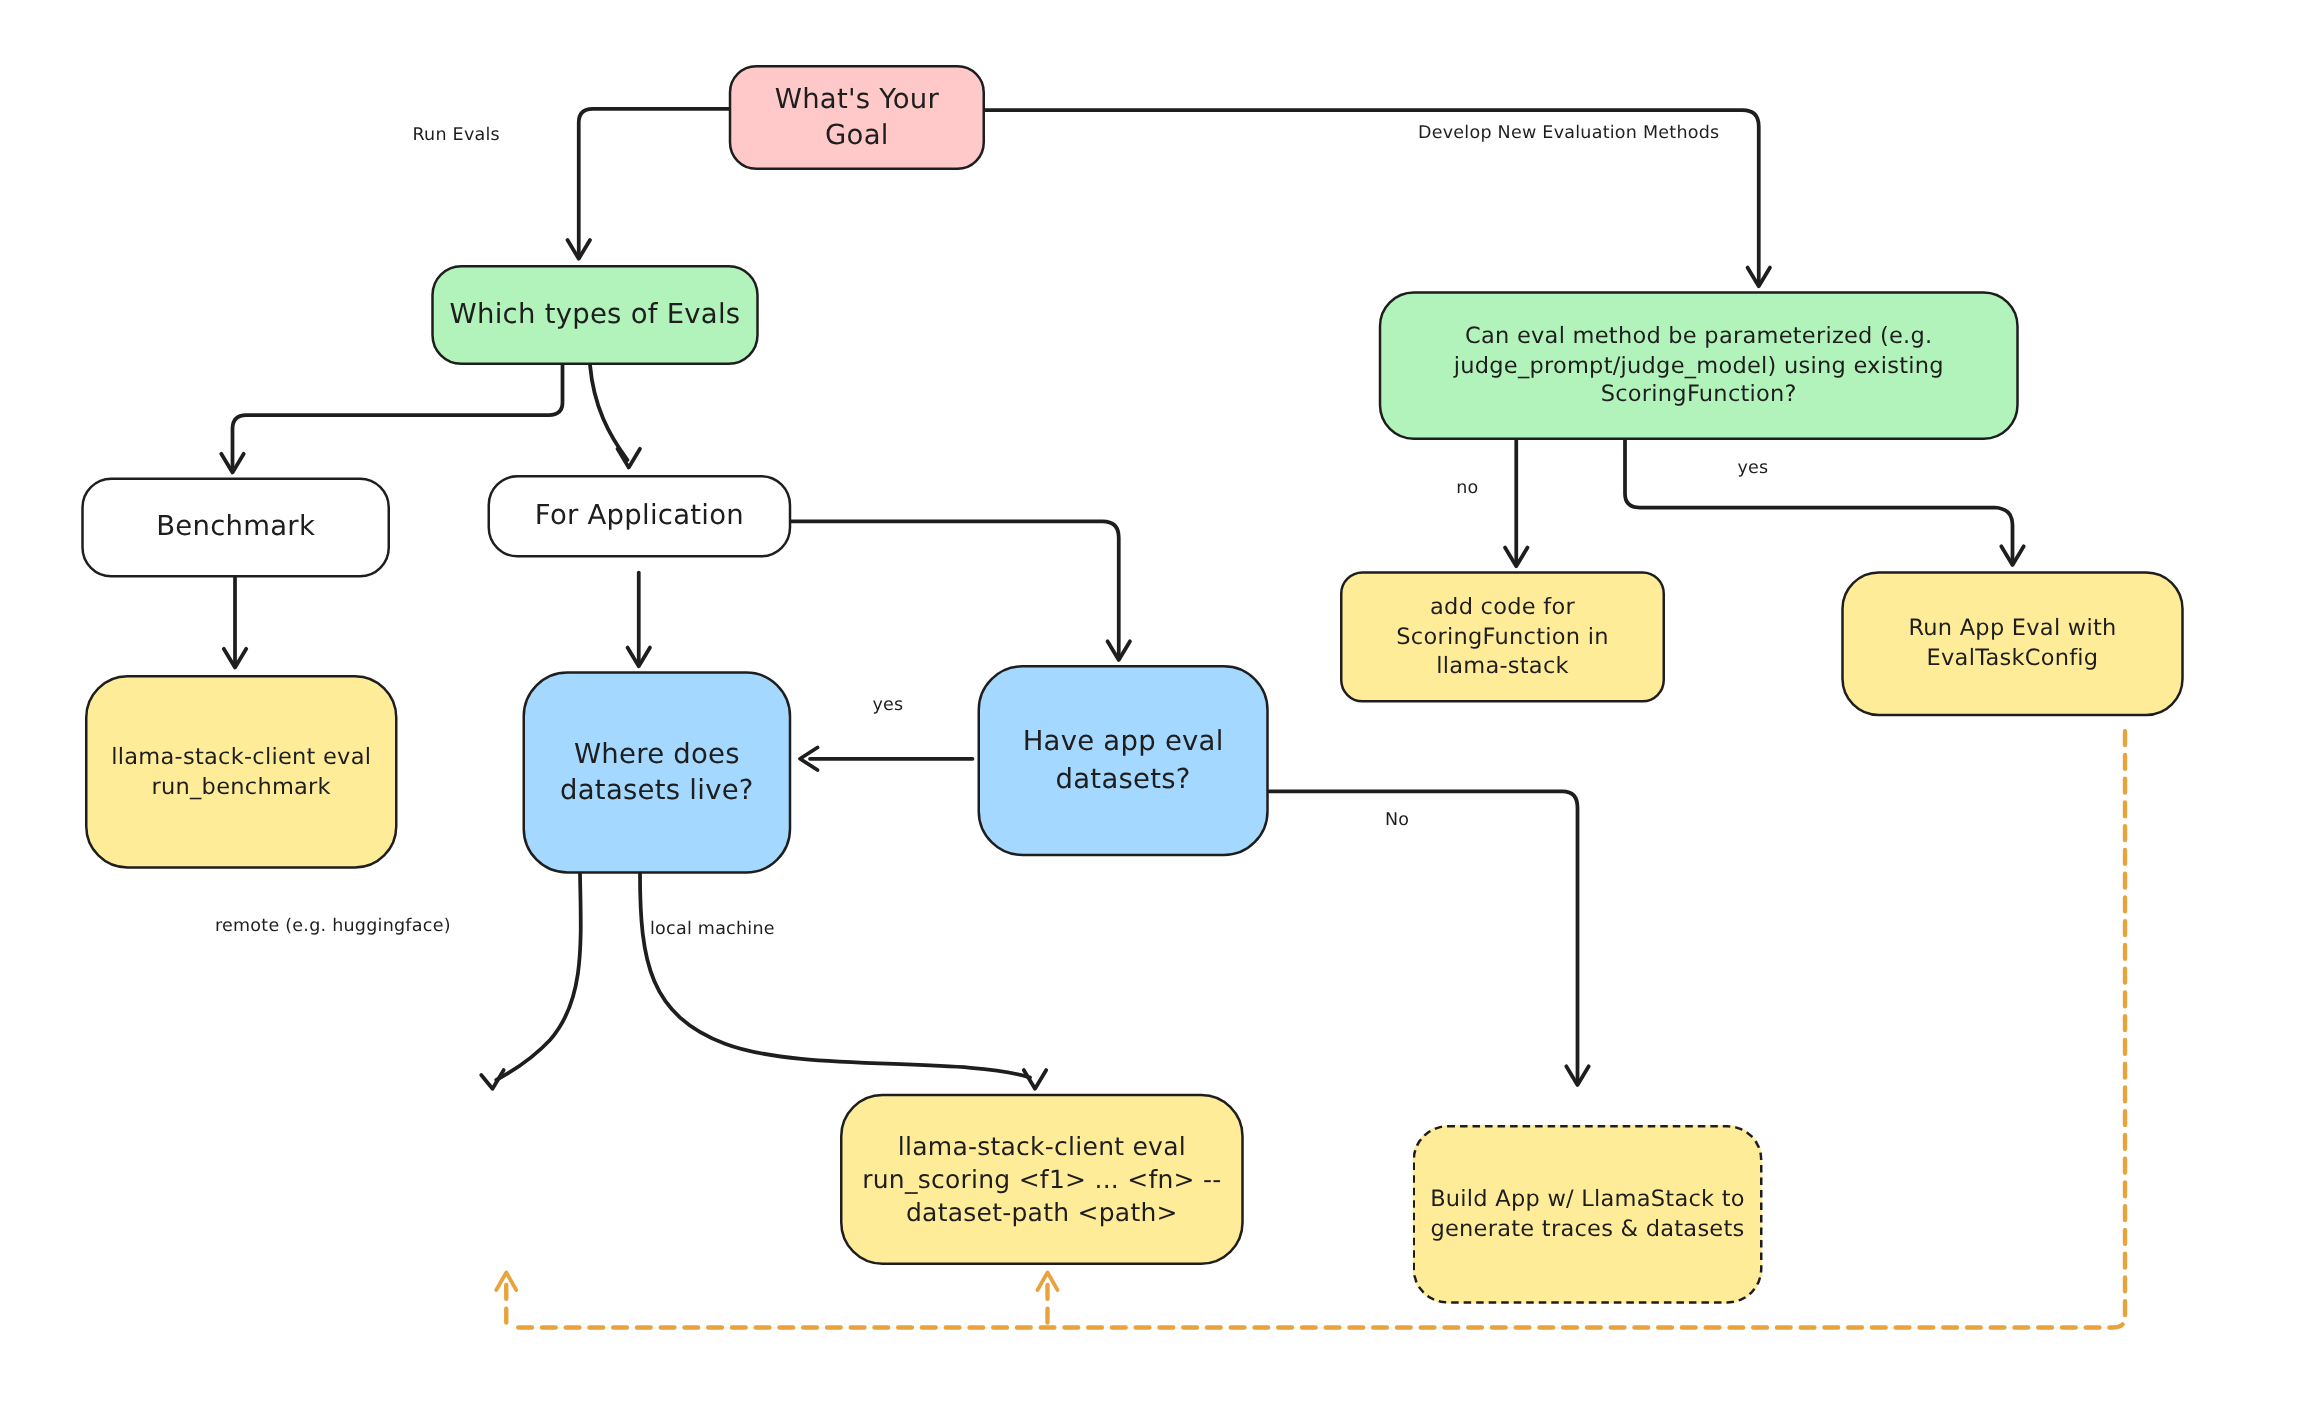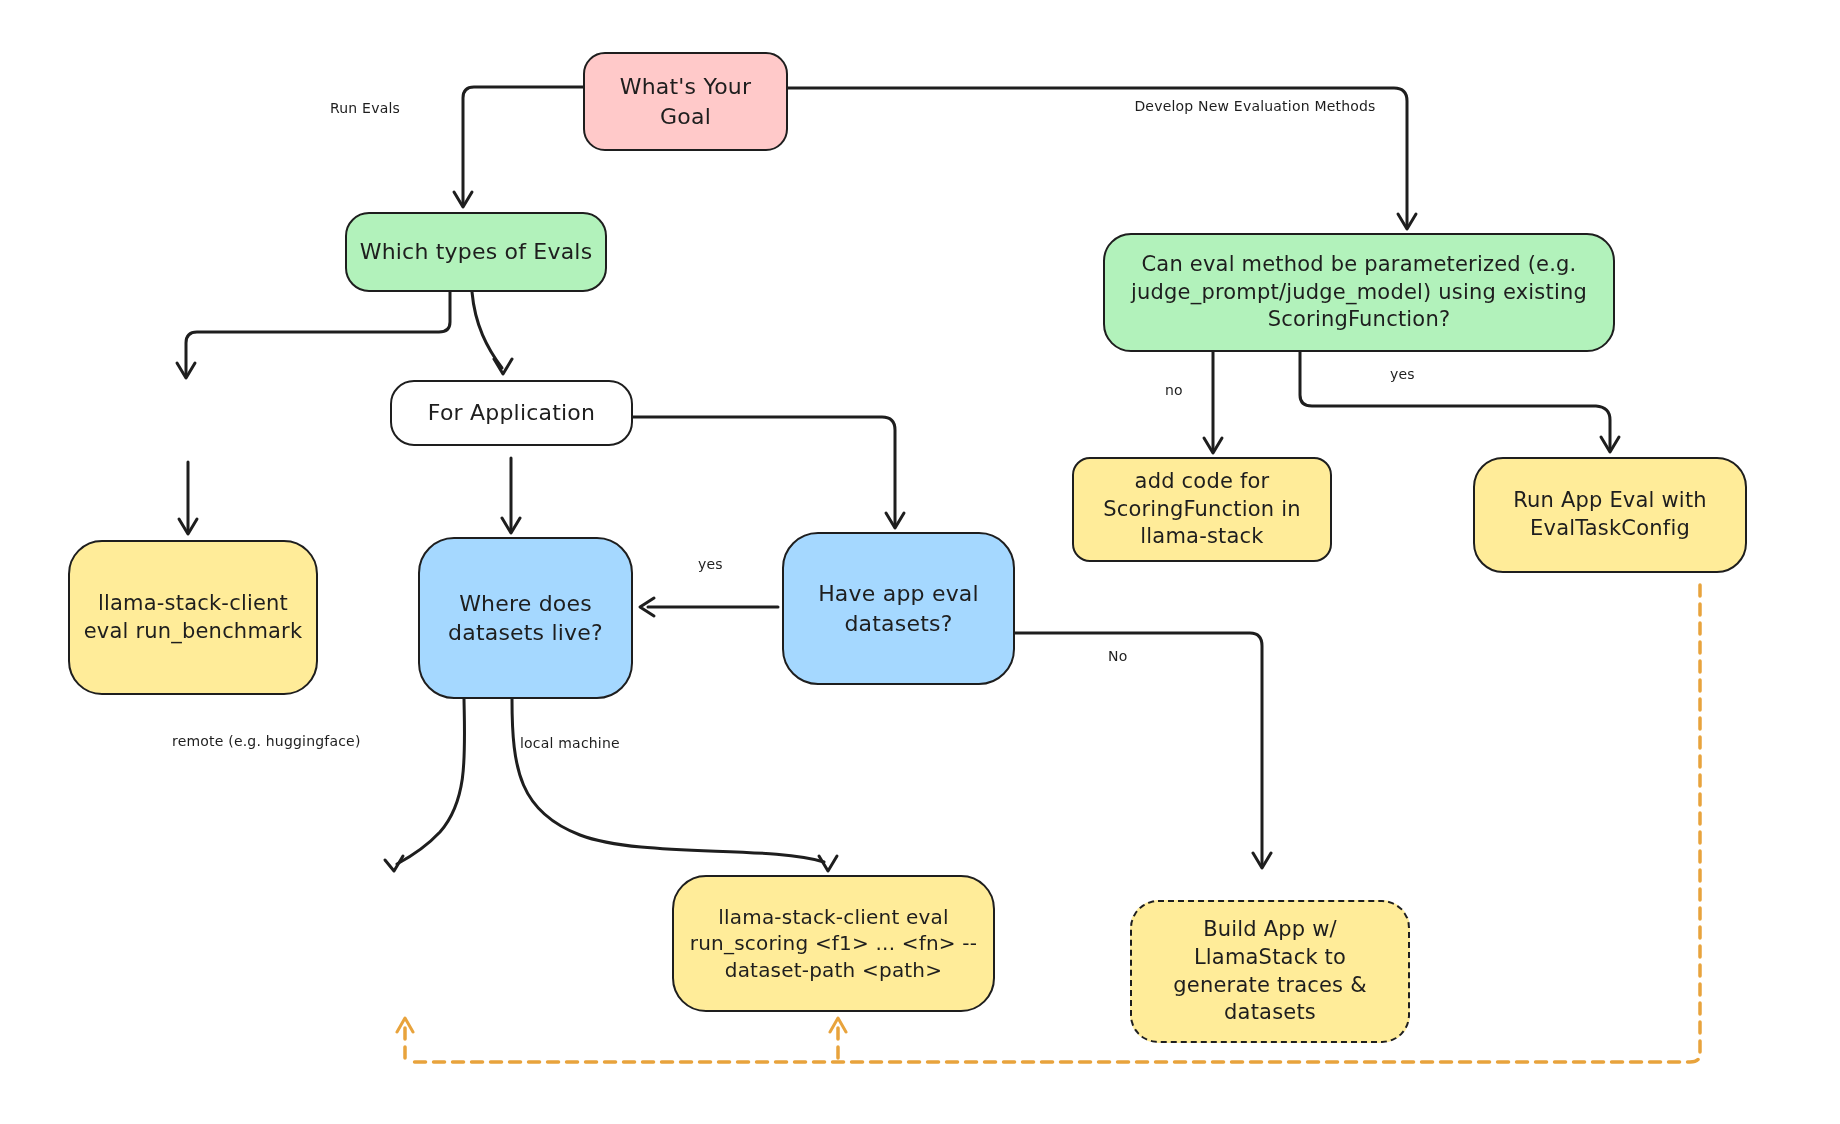--- a/index.html
+++ b/index.html
@@ -25,21 +25,21 @@
     padding:6px 12px;
     letter-spacing:.2px;
   }
   .fill-pink{background:var(--c-pink);}
   .fill-green{background:var(--c-green);}
   .fill-blue{background:var(--c-blue);}
   .fill-yellow{background:var(--c-yellow);}
   .fill-white{background:var(--c-white);}
   .dashed{border-style:dashed;}
   .cmd{font-size:20px;}
-  .small{font-size:21px;}
+  .small{font-size:18px;}
   .elabel{
     position:absolute;color:var(--c-ink);
     font-size:14px;white-space:nowrap;letter-spacing:.2px;
   }
   .elabel.wrap{white-space:normal;text-align:center;line-height:1.45;}
 </style>
 </head>
 <body>
 
 <div id="canvas">
@@ -85,28 +85,31 @@
     <path class="edge" d="M 512 699 C 512 770 520 812 580 835 C 640 858 770 845 824 862"></path>
     <path class="ah" d="M 819 856 L 828 871 L 837 856"></path>
 
     <path class="edge orange" d="M 1700 585 L 1700 1054 Q 1700 1062 1690 1062 L 410 1062"></path>
     <path class="edge orange" d="M 405 1058 L 405 1024"></path>
     <path class="edge orange" d="M 838 1058 L 838 1024"></path>
     <path class="ah orange" d="M 397 1032 L 405 1018 L 413 1032"></path>
     <path class="ah orange" d="M 830 1032 L 838 1018 L 846 1032"></path>
   </svg>
 
-  <div class="node fill-pink" style="left:583px;top:52px;width:205px;height:99px;border-radius:22px;">
+  <div class="node fill-pink" style="left:583px;top:52px;width:205px;height:84px;border-radius:22px;">
     <span>What's Your Goal</span>
   </div>
 
   <div class="node fill-green" style="left:345px;top:212px;width:262px;height:80px;border-radius:24px;">
     <span>Which types of Evals</span>
   </div>
 
+  <div class="node fill-white" style="left:65px;top:382px;width:247px;height:80px;border-radius:24px;">
+    <span>Benchmark</span>
+  </div>
 
   <div class="node fill-white" style="left:390px;top:380px;width:243px;height:66px;border-radius:24px;">
     <span>For Application</span>
   </div>
 
   <div class="node fill-yellow small" style="left:68px;top:540px;width:250px;height:155px;border-radius:34px;">
     <span>llama-stack-client eval run_benchmark</span>
   </div>
 
   <div class="node fill-blue" style="left:418px;top:537px;width:215px;height:162px;border-radius:36px;">

